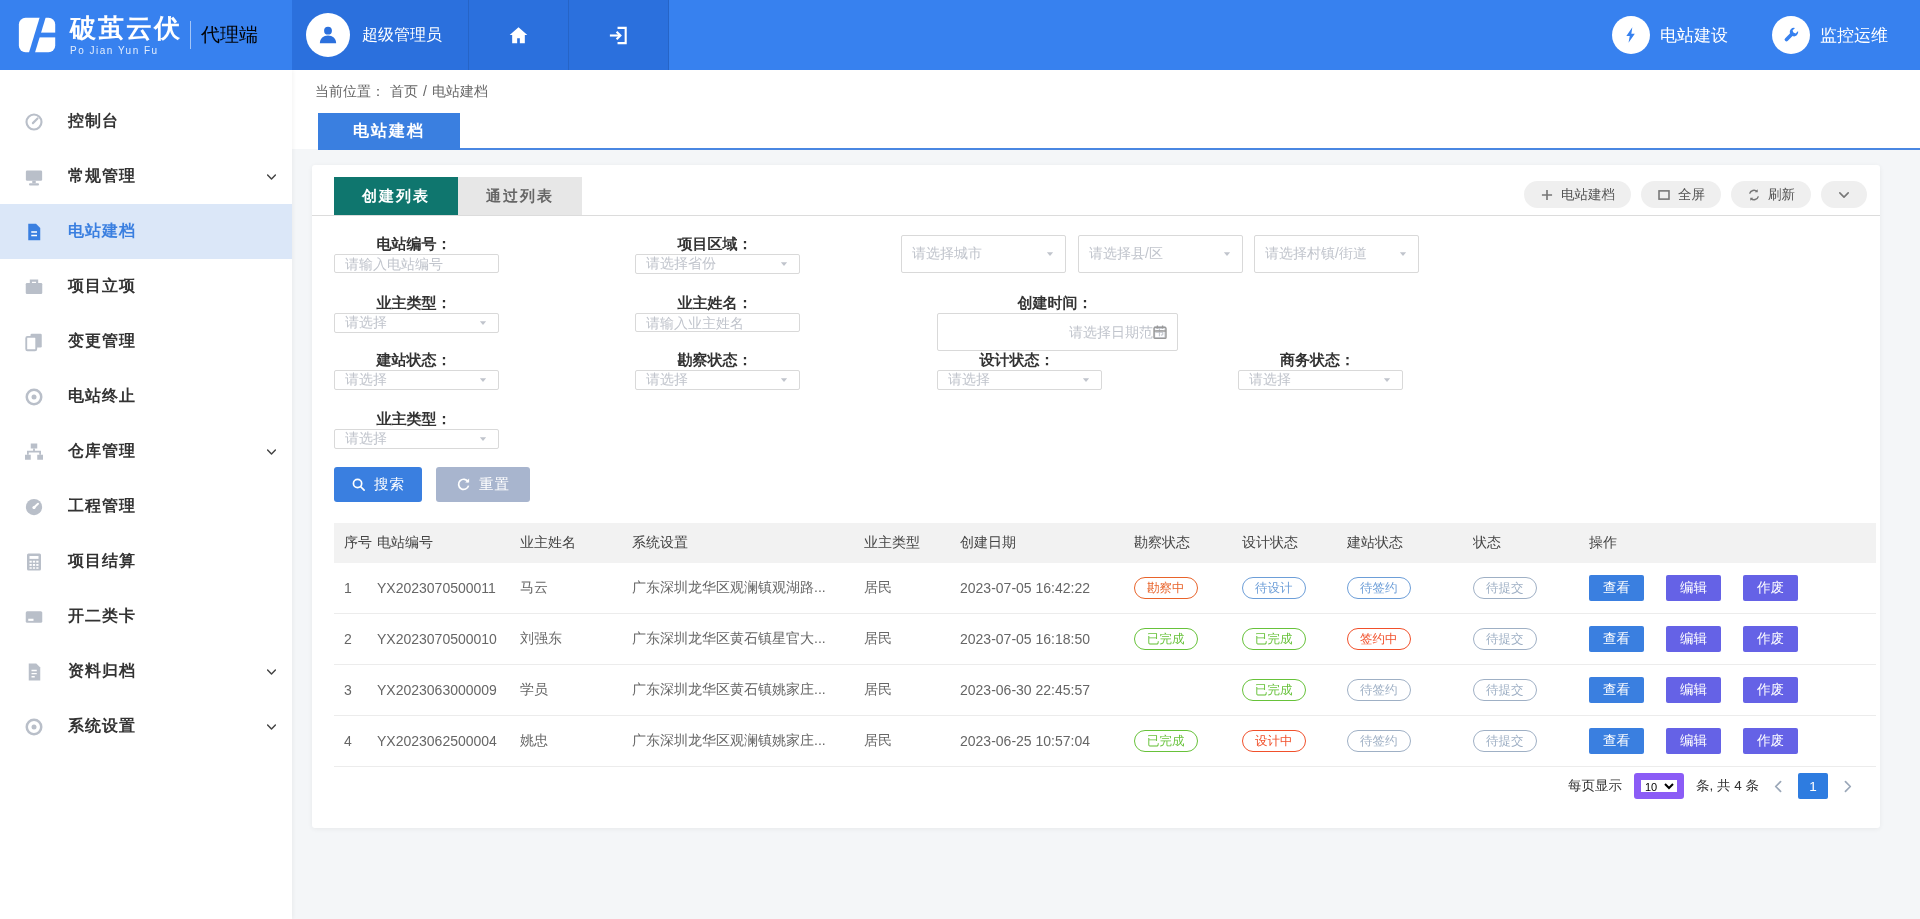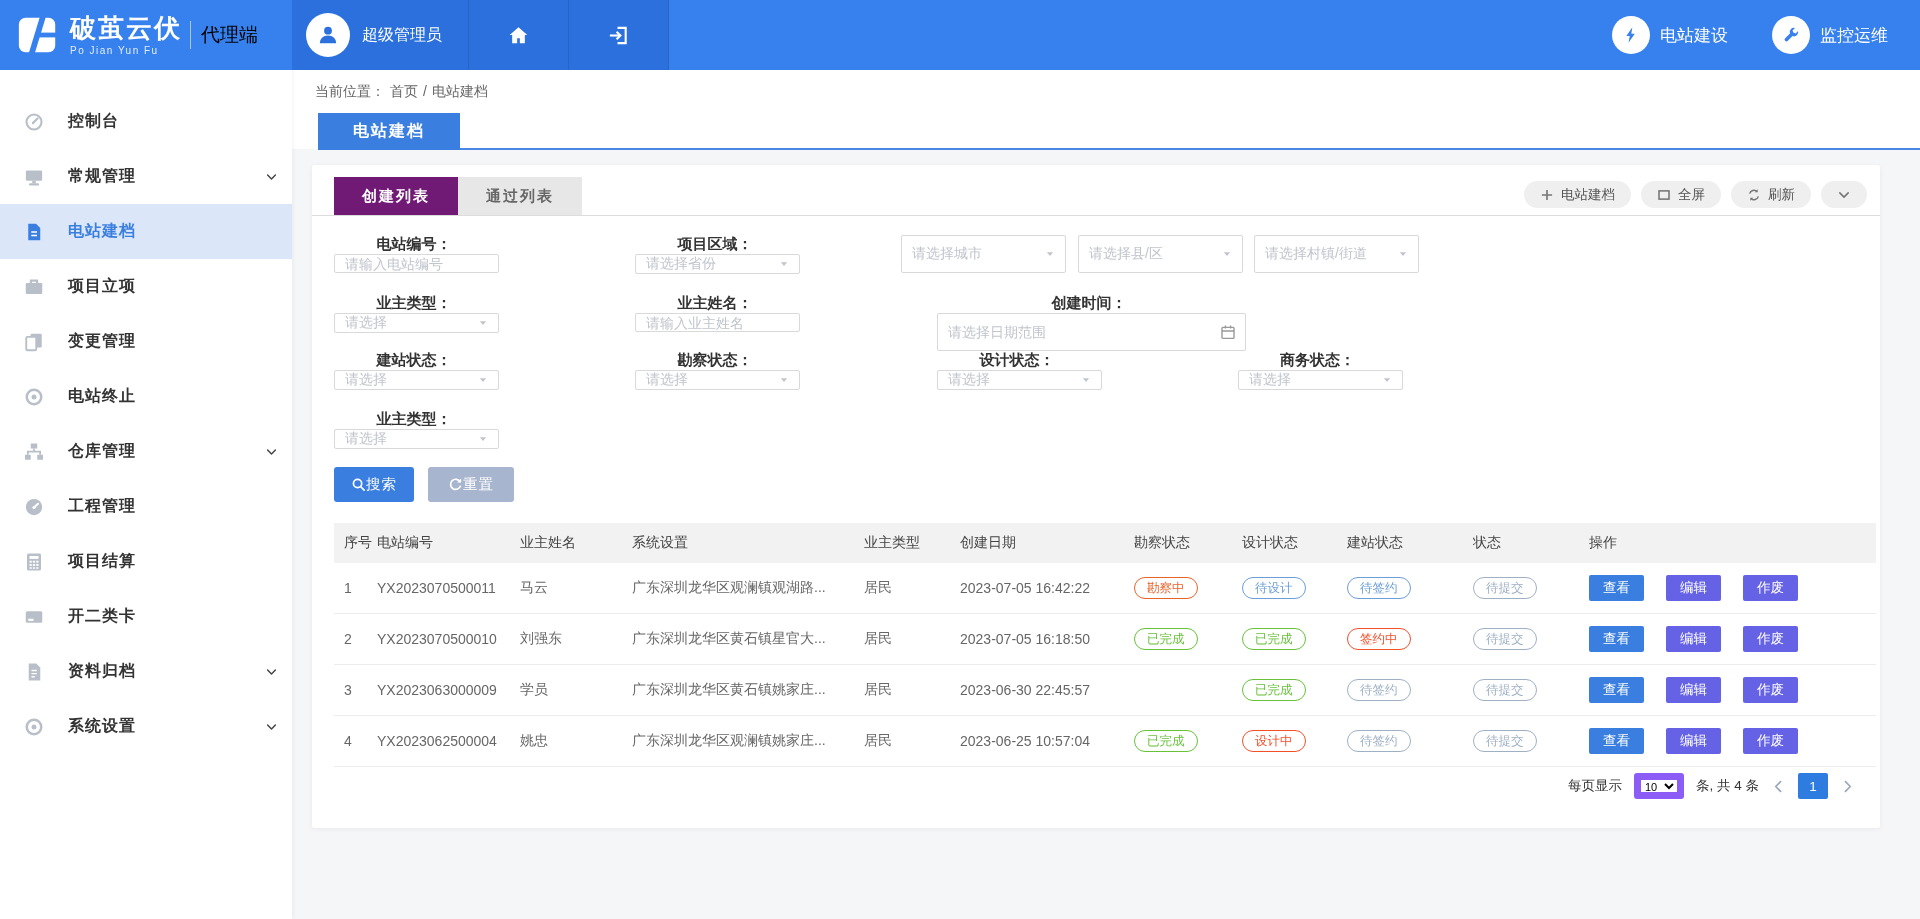--- a/index.html
+++ b/index.html
@@ -41,21 +41,21 @@
   .crumb-strip{position:absolute;left:0;top:0;width:100%;height:79px;background:#fff;}
   .breadcrumb{position:absolute;left:23px;top:13px;font-size:14px;color:#666;display:flex;gap:5px;white-space:nowrap;}
   .crumb-link{cursor:pointer;}
   .page-tab{position:absolute;left:26px;top:43px;width:142px;height:37px;background:#3a7fe0;color:#fff;font-size:16px;font-weight:bold;letter-spacing:2px;display:flex;align-items:center;justify-content:center;cursor:pointer;z-index:5;}
   .page-underline{position:absolute;left:26px;top:78px;width:calc(100% - 26px);height:2px;background:#4a87e2;}
 
   
   .card{position:absolute;left:20px;top:95px;width:1568px;height:663px;background:#fff;border-radius:3px;box-shadow:0 1px 5px rgba(0,0,0,.06);}
   .ptabs{position:absolute;left:22px;top:12px;display:flex;}
   .ptab{height:38px;padding:0 28px;display:flex;align-items:center;background:#e7e7e7;color:#666;font-size:15px;font-weight:bold;letter-spacing:2px;cursor:pointer;white-space:nowrap;}
-  .ptab.active{background:#701a75;color:#fff;}
+  .ptab.active{background:#0f766e;color:#fff;}
   .toolbar{position:absolute;right:13px;top:16px;display:flex;gap:10px;}
   .pill{height:27px;border-radius:14px;background:#efefef;color:#555;display:flex;align-items:center;gap:7px;padding:0 16px;font-size:13.5px;cursor:pointer;white-space:nowrap;}
   .pill .p-icon{color:#777;display:flex;}
   .panel-divider{position:absolute;left:0;top:50px;width:100%;height:1px;background:#dcdcdc;}
 
   
   .frow{position:absolute;left:0;width:100%;height:38px;}
   .fgroup{position:absolute;top:0;height:38px;display:flex;align-items:center;flex-direction:column;}
   .flabel{font-size:15px;font-weight:bold;color:#333;text-align:right;box-sizing:border-box;padding-right:10px;white-space:nowrap;}
   .slot-a{left:22px;}  .slot-a .flabel{width:90px;}
@@ -63,25 +63,25 @@
   .slot-c{left:625px;} .slot-c .flabel{width:90px;}
   .slot-d{left:926px;} .slot-d .flabel{width:89px;}
   .slot-s1{left:589px;} .slot-s2{left:766px;} .slot-s3{left:942px;}
   .ctrl{width:165px;height:38px;border:1px solid #d9d9d9;border-radius:2px;background:#fff;box-sizing:border-box;font-size:14px;}
   input.ctrl{padding:0 10px;color:#333;outline:none;}
   input.ctrl::placeholder{color:#c0c4cc;}
   .fake-select{display:flex;align-items:center;justify-content:space-between;padding:0 10px;cursor:pointer;}
   .placeholder{color:#c0c4cc;white-space:nowrap;overflow:hidden;}
   .caret{color:#c0c4cc;display:flex;}
   .date-wrap{position:relative;}
-  .ctrl-date{width:309px;padding-right:34px;box-sizing:border-box;}
+  .ctrl-date{width:241px;padding-right:34px;box-sizing:border-box;text-align:right;}
   .cal-icon{position:absolute;right:10px;top:50%;transform:translateY(-50%);color:#999;display:flex;}
 
   .filter-actions{position:absolute;left:22px;top:302px;display:flex;gap:14px;}
-  .btn{height:35px;border:none;border-radius:3px;color:#fff;font-size:14.5px;display:flex;align-items:center;cursor:pointer;font-family:inherit;letter-spacing:1px;}
+  .btn{height:35px;border:none;border-radius:3px;color:#fff;font-size:14.5px;display:flex;align-items:center;gap:8px;cursor:pointer;font-family:inherit;letter-spacing:1px;}
   .btn-search{background:#3a7fe0;padding:0 17px;}
   .btn-reset{background:#a8b5ce;padding:0 20px;}
   .btn .b-icon{display:flex;}
 
   
   .table{position:absolute;left:22px;top:358px;width:1542px;}
   .trow{display:grid;grid-template-columns:43px 143px 112px 232px 96px 174px 108px 105px 126px 116px auto;align-items:center;}
   .thead{height:40px;background:#f2f2f2;font-size:14px;color:#444;}
   .tbody .trow{height:50px;border-bottom:1px solid #ececec;font-size:14px;color:#666;}
   .tcell{white-space:nowrap;overflow:hidden;}

